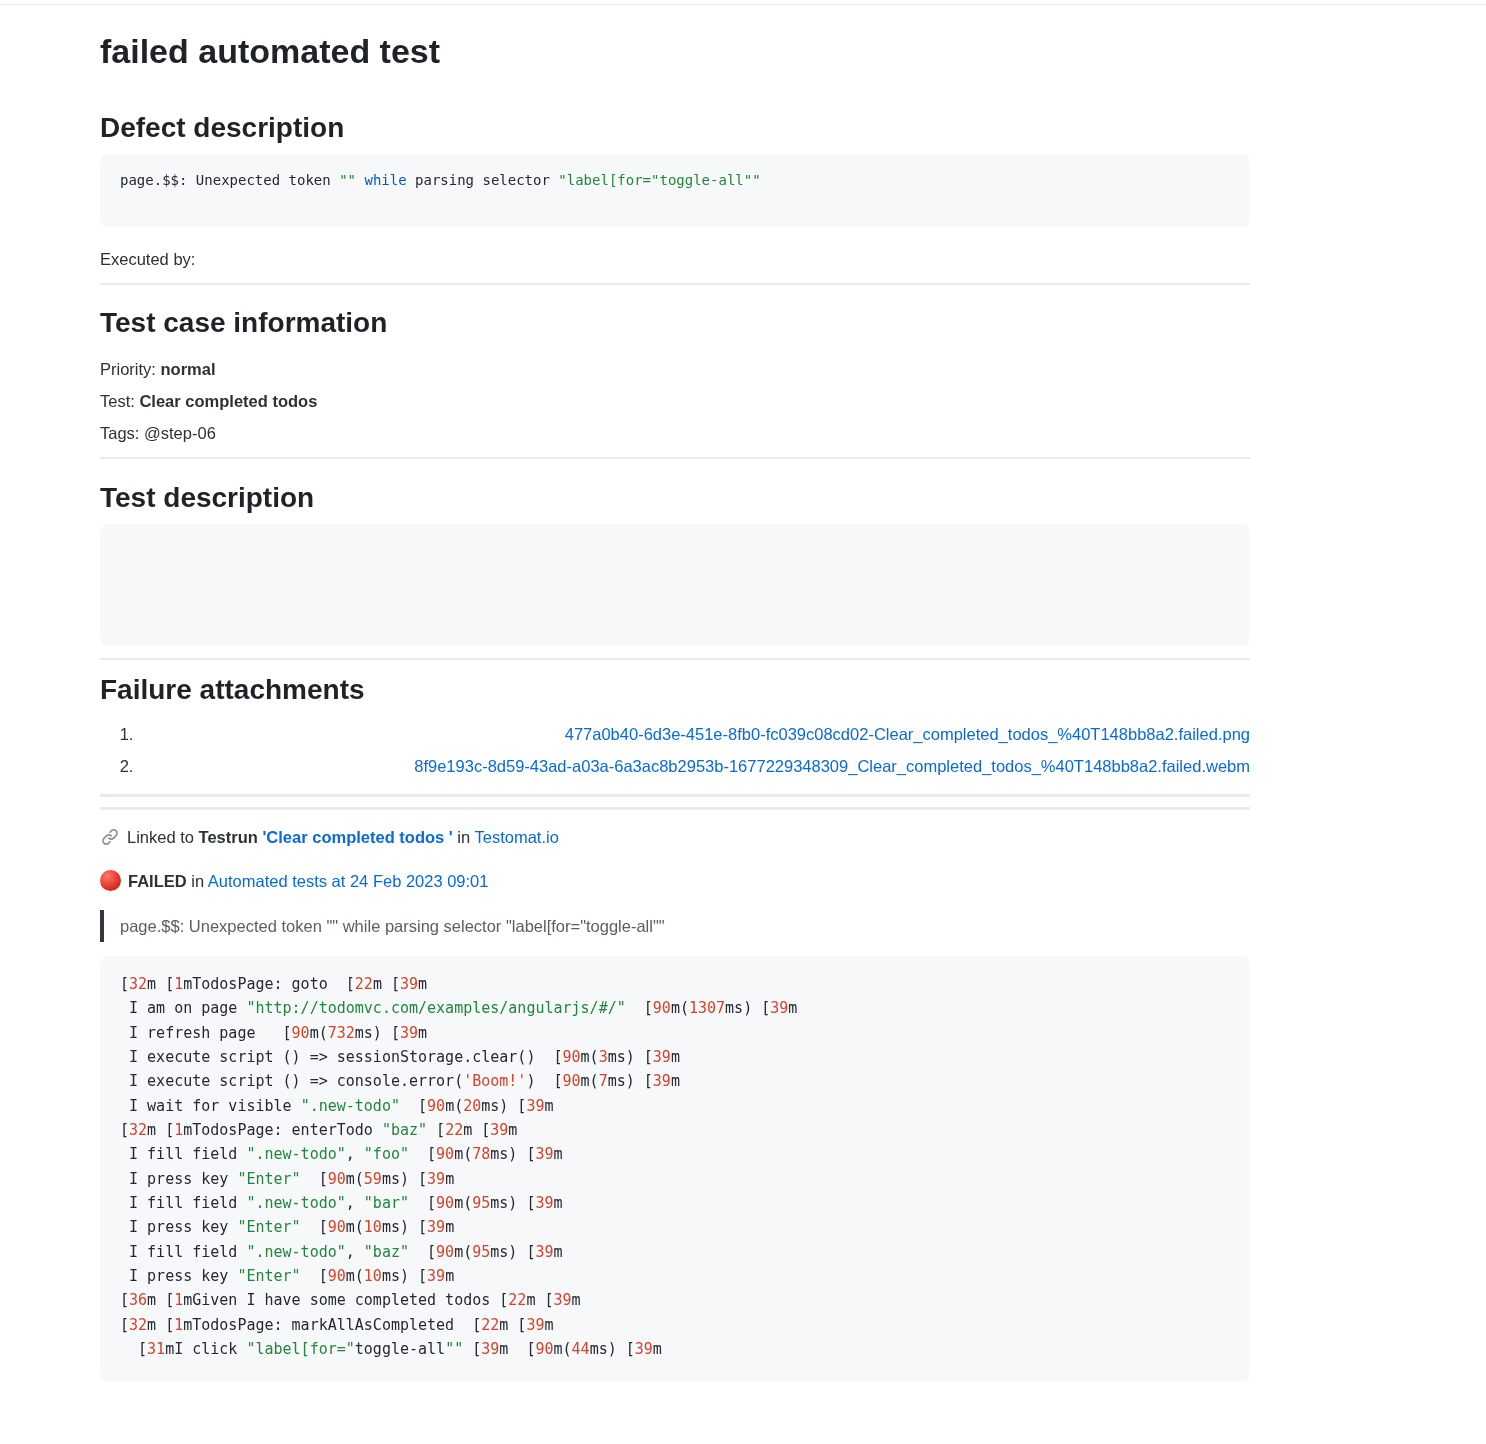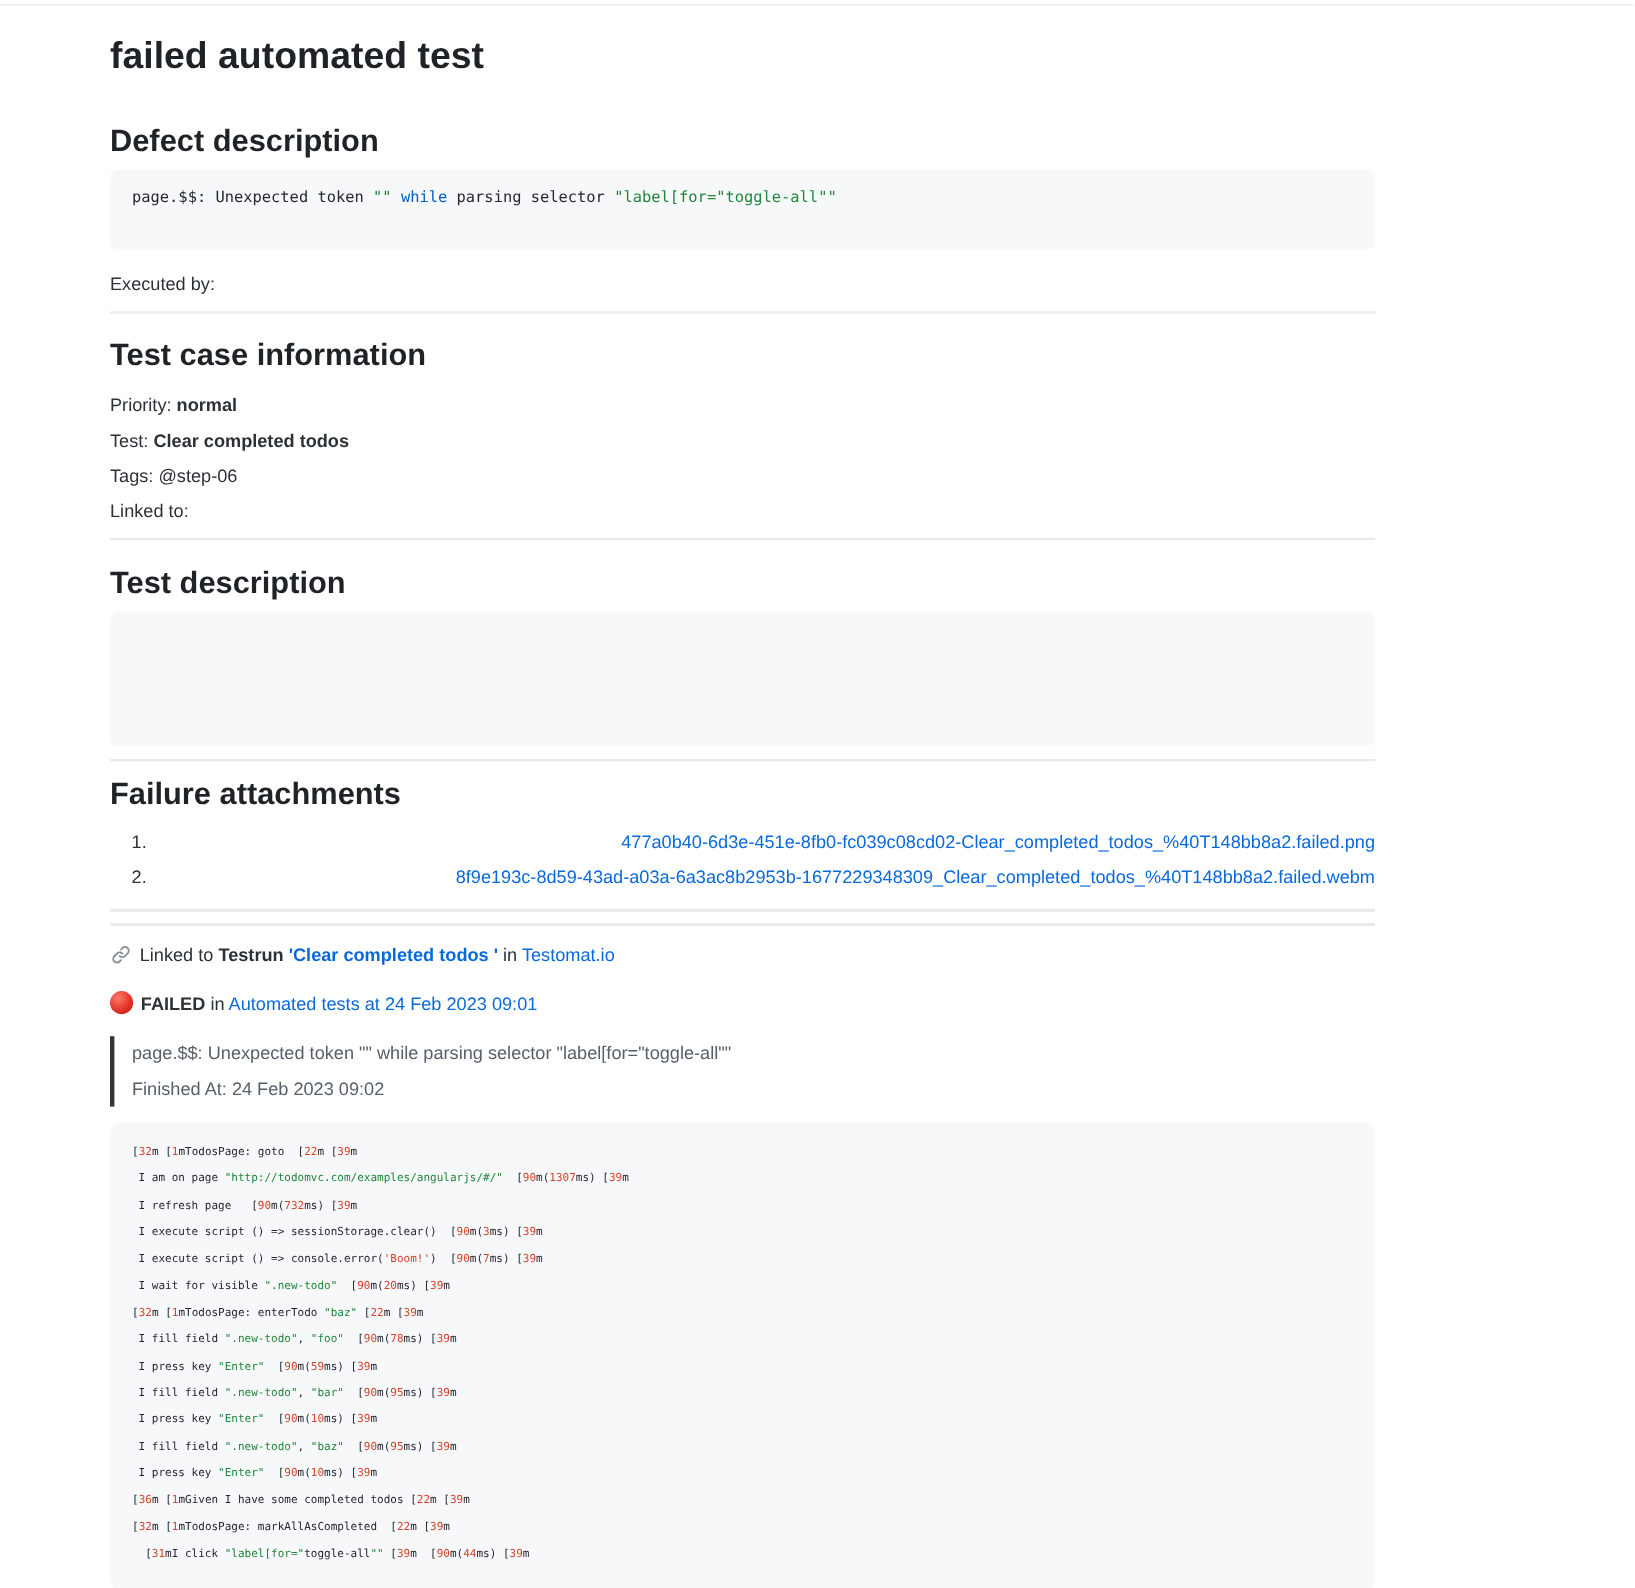--- a/index.html
+++ b/index.html
@@ -24,21 +24,21 @@
     border-radius: 8px;
     padding: 16px 20px;
     margin: 10px 0 0;
     font-family: "DejaVu Sans Mono", monospace;
     font-size: 14px; line-height: 20.5px;
     color: #24292f;
     white-space: pre; overflow: hidden;
   }
   #defect-block { height: 73px; }
   #desc-block { height: 122px; margin-top: 10px; }
-  #log-block { font-size: 10px; line-height: 24.35px; margin-top: 14px; height: 425px; }
+  #log-block { font-size: 15px; line-height: 24.35px; margin-top: 14px; height: 425px; }
   .code-line { white-space: pre; }
 
   .tok-o { color: var(--tok-o, #d6432c); }
   .tok-g { color: var(--tok-g, #22863a); }
   .tok-b { color: var(--tok-b, #005cc5); }
 
   p.executed { margin: 20px 0 0; line-height: 24px; }
   hr { border: none; height: 2px; background: var(--hr, #e8eaed); margin: 12px 0 0; }
   hr.above-h2 { margin-top: 8px; }
   hr.thick { height: 3px; margin-top: 12px; }
@@ -84,21 +84,20 @@
   <pre class="block" id="defect-block"><span>page.$$: Unexpected token </span><span class="tok-g">""</span><span> </span><span class="tok-b">while</span><span> parsing selector </span><span class="tok-g">"label[for="toggle-all""</span></pre>
   <p class="executed">Executed by:</p>
 
   <hr>
 
   <h2 class="h-testcase">Test case information</h2>
   <div class="info">
       <div class="info-line"><span>Priority: </span><b>normal</b></div>
       <div class="info-line"><span>Test: </span><b>Clear completed todos</b></div>
       <div class="info-line"><span>Tags: </span><span>@step-06</span></div>
-      <div class="info-line"><span>Linked to:</span></div>
     </div>
 
   <hr class="above-h2">
 
   <h2 class="h-testdesc">Test description</h2>
   <pre class="block" id="desc-block"></pre>
 
   <hr>
 
   <h2 class="h-attach">Failure attachments</h2>
@@ -115,18 +114,17 @@
       <path fill="none" stroke="#8a9199" stroke-width="2" stroke-linecap="round" d="M10.6 13.4a4 4 0 0 0 5.7 0l3-3a4 4 0 0 0-5.7-5.7l-1.6 1.6M13.4 10.6a4 4 0 0 0-5.7 0l-3 3a4 4 0 0 0 5.7 5.7l1.6-1.6"></path>
     </svg><span>Linked to </span><span class="bold">Testrun</span><span> </span><a class="link-bold">'Clear completed todos '</a><span> in </span><a>Testomat.io</a>
   </p>
 
   <p class="statusline">
     <span class="icon-dot"></span><span class="bold">FAILED</span><span> in </span><a>Automated tests at 24 Feb 2023 09:01</a>
   </p>
 
   <blockquote class="quote">
     <div>page.$$: Unexpected token "" while parsing selector "label[for="toggle-all""</div>
-    <div>Finished At: 24 Feb 2023 09:02</div>
   </blockquote>
 
   <pre class="block" id="log-block"><div class="code-line"><span>[</span><span class="tok-o">32</span><span>m [</span><span class="tok-o">1</span><span>mTodosPage: goto  [</span><span class="tok-o">22</span><span>m [</span><span class="tok-o">39</span><span>m</span></div><div class="code-line"><span> I am on page </span><span class="tok-g">"http://todomvc.com/examples/angularjs/#/"</span><span>  [</span><span class="tok-o">90</span><span>m(</span><span class="tok-o">1307</span><span>ms) [</span><span class="tok-o">39</span><span>m</span></div><div class="code-line"><span> I refresh page   [</span><span class="tok-o">90</span><span>m(</span><span class="tok-o">732</span><span>ms) [</span><span class="tok-o">39</span><span>m</span></div><div class="code-line"><span> I execute script () =&gt; sessionStorage.clear()  [</span><span class="tok-o">90</span><span>m(</span><span class="tok-o">3</span><span>ms) [</span><span class="tok-o">39</span><span>m</span></div><div class="code-line"><span> I execute script () =&gt; console.error(</span><span class="tok-o">'Boom!'</span><span>)  [</span><span class="tok-o">90</span><span>m(</span><span class="tok-o">7</span><span>ms) [</span><span class="tok-o">39</span><span>m</span></div><div class="code-line"><span> I wait for visible </span><span class="tok-g">".new-todo"</span><span>  [</span><span class="tok-o">90</span><span>m(</span><span class="tok-o">20</span><span>ms) [</span><span class="tok-o">39</span><span>m</span></div><div class="code-line"><span>[</span><span class="tok-o">32</span><span>m [</span><span class="tok-o">1</span><span>mTodosPage: enterTodo </span><span class="tok-g">"baz"</span><span> [</span><span class="tok-o">22</span><span>m [</span><span class="tok-o">39</span><span>m</span></div><div class="code-line"><span> I fill field </span><span class="tok-g">".new-todo"</span><span>, </span><span class="tok-g">"foo"</span><span>  [</span><span class="tok-o">90</span><span>m(</span><span class="tok-o">78</span><span>ms) [</span><span class="tok-o">39</span><span>m</span></div><div class="code-line"><span> I press key </span><span class="tok-g">"Enter"</span><span>  [</span><span class="tok-o">90</span><span>m(</span><span class="tok-o">59</span><span>ms) [</span><span class="tok-o">39</span><span>m</span></div><div class="code-line"><span> I fill field </span><span class="tok-g">".new-todo"</span><span>, </span><span class="tok-g">"bar"</span><span>  [</span><span class="tok-o">90</span><span>m(</span><span class="tok-o">95</span><span>ms) [</span><span class="tok-o">39</span><span>m</span></div><div class="code-line"><span> I press key </span><span class="tok-g">"Enter"</span><span>  [</span><span class="tok-o">90</span><span>m(</span><span class="tok-o">10</span><span>ms) [</span><span class="tok-o">39</span><span>m</span></div><div class="code-line"><span> I fill field </span><span class="tok-g">".new-todo"</span><span>, </span><span class="tok-g">"baz"</span><span>  [</span><span class="tok-o">90</span><span>m(</span><span class="tok-o">95</span><span>ms) [</span><span class="tok-o">39</span><span>m</span></div><div class="code-line"><span> I press key </span><span class="tok-g">"Enter"</span><span>  [</span><span class="tok-o">90</span><span>m(</span><span class="tok-o">10</span><span>ms) [</span><span class="tok-o">39</span><span>m</span></div><div class="code-line"><span>[</span><span class="tok-o">36</span><span>m [</span><span class="tok-o">1</span><span>mGiven I have some completed todos [</span><span class="tok-o">22</span><span>m [</span><span class="tok-o">39</span><span>m</span></div><div class="code-line"><span>[</span><span class="tok-o">32</span><span>m [</span><span class="tok-o">1</span><span>mTodosPage: markAllAsCompleted  [</span><span class="tok-o">22</span><span>m [</span><span class="tok-o">39</span><span>m</span></div><div class="code-line"><span>  [</span><span class="tok-o">31</span><span>mI click </span><span class="tok-g">"label[for="</span><span>toggle-all</span><span class="tok-g">""</span><span> [</span><span class="tok-o">39</span><span>m  [</span><span class="tok-o">90</span><span>m(</span><span class="tok-o">44</span><span>ms) [</span><span class="tok-o">39</span><span>m</span></div></pre>
 
 </main>
 
 </body></html>

